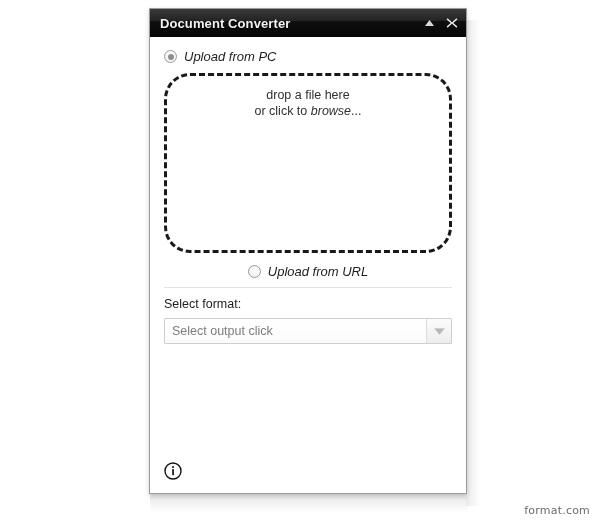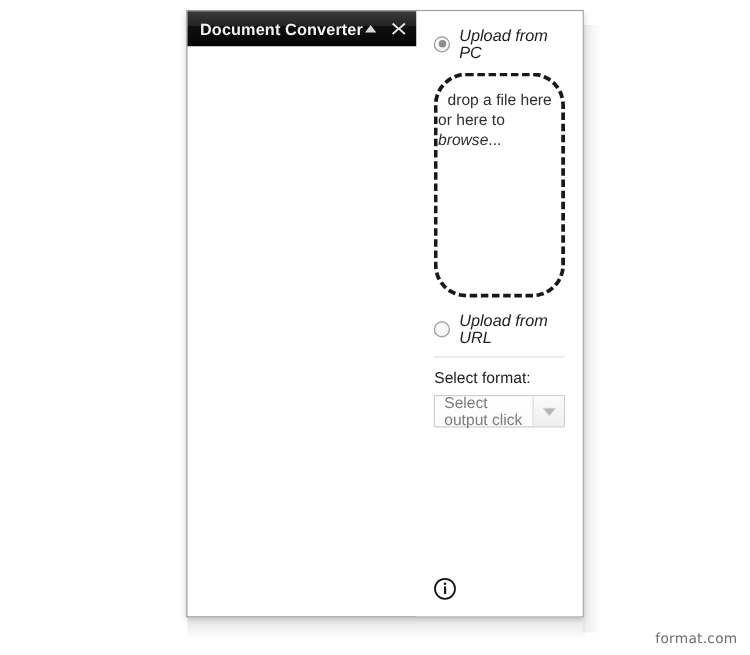--- a/index.html
+++ b/index.html
@@ -47,21 +47,21 @@
     position: absolute;
     left: 149px;
     top: 8px;
     width: 318px;
     height: 486px;
     background: #ffffff;
     border: 1px solid #9a9a9a;
     box-sizing: border-box;
     box-shadow: 0 2px 5px rgba(0,0,0,0.18);
     display: flex;
-    flex-direction: row;
+    flex-direction: column;
   }
 
   
   .titlebar {
     height: 28px;
     flex: 0 0 28px;
     background: linear-gradient(to bottom, #3a3a3a 0%, #232323 42%, #101010 43%, #050505 100%);
     display: flex;
     align-items: center;
     padding: 0 8px 0 10px;
@@ -320,21 +320,21 @@
     <div class="win-body">
 
       <div class="radio-row pc">
         <span class="radio checked"></span>
         <span class="radio-label">Upload from PC</span>
       </div>
 
       <div class="dropzone">
         <div class="dz-line1">drop a file here</div>
         <div class="dz-line2">
-          <span>or here to </span><span class="em">browse</span><span>...</span>
+          <span>or click to </span><span class="em">browse</span><span>...</span>
         </div>
       </div>
 
       <div class="radio-row url">
         <span class="radio"></span>
         <span class="radio-label">Upload from URL</span>
       </div>
 
 
 

